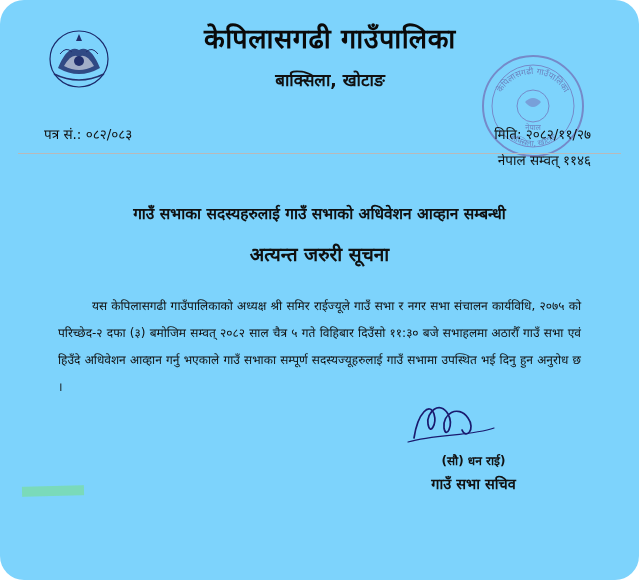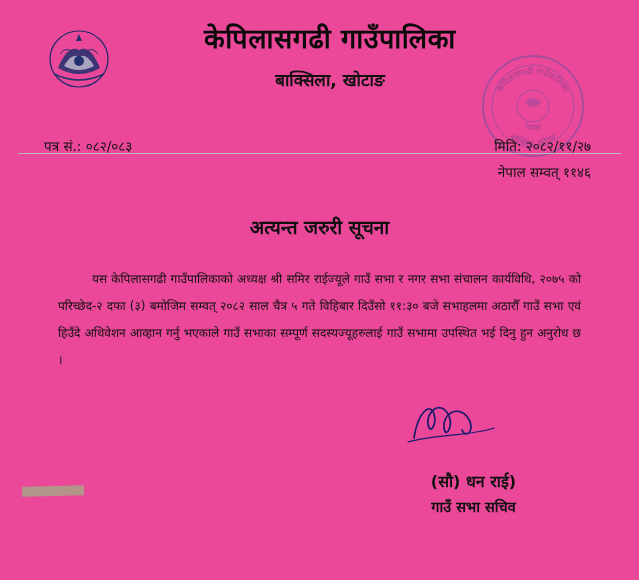--- a/index.html
+++ b/index.html
@@ -13,21 +13,22 @@
     font-family: "DejaVu Sans", sans-serif;
     color: #111;
     overflow: hidden;
     position: relative;
   }
 
   .page {
     position: relative;
     width: 639px;
     height: 580px;
-    background: #ec4899;
+    background: #7dd3fc;
+    border-radius: 24px;
   }
 
   
   .header {
     position: relative;
     height: 120px;
   }
 
   .emblem {
     position: absolute;
@@ -72,21 +73,21 @@
     width: 108px;
     height: 108px;
     opacity: 0.55;
   }
   .stamp svg { display: block; }
 
   
   .meta-row {
     position: relative;
     height: 56px;
-    margin-top: 14px;
+    margin-top: 2px;
   }
   .meta-left {
     position: absolute;
     left: 44px;
     top: 0;
     font-size: 13.5px;
     line-height: 1.9;
   }
   .meta-left .ref-no { white-space: nowrap; }
   .meta-left .notice-no { white-space: nowrap; }
@@ -152,23 +153,23 @@
     width: 215px;
     text-align: center;
   }
   .signature {
     height: 52px;
     position: relative;
   }
   .signature svg { position: absolute; left: 30px; top: -4px; }
 
   .sign-name {
-    font-size: 16px;
-    font-weight: bold;
-    margin-top: 20px;
+    font-size: 12px;
+    font-weight: bold;
+    margin-top: 2px;
   }
   .sign-post {
     font-size: 14.5px;
     font-weight: bold;
     margin-top: 4px;
     position: relative;
     display: inline-block;
   }
   .sign-post .highlight {
     position: absolute;
@@ -254,20 +255,21 @@
       <div class="sambat">
         <span>नेपाल सम्वत्</span>
         <span>११४६</span>
       </div>
     </div>
   </div>
 
   <div class="rule"></div>
 
   <div class="subject">
+    <div class="subject-line1">गाउँ सभाका सदस्यहरुलाई गाउँ सभाको अधिवेशन आव्हान सम्बन्धी</div>
     <div class="subject-line2">अत्यन्त जरुरी सूचना</div>
   </div>
 
   <div class="body-text">
     <p>यस केपिलासगढी गाउँपालिकाको अध्यक्ष श्री समिर राईज्यूले गाउँ सभा र नगर सभा संचालन कार्यविधि, २०७५ को परिच्छेद-२ दफा (३) बमोजिम सम्वत् २०८२ साल चैत्र ५ गते विहिबार दिउँसो ११:३० बजे सभाहलमा अठारौँ गाउँ सभा एवं हिउँदे अधिवेशन आव्हान गर्नु भएकाले गाउँ सभाका सम्पूर्ण सदस्यज्यूहरुलाई गाउँ सभामा उपस्थित भई दिनु हुन अनुरोध छ ।</p>
   </div>
 
   <div class="sign-block">
     <div class="signature">
       <svg width="120" height="56" viewBox="0 0 120 56">

